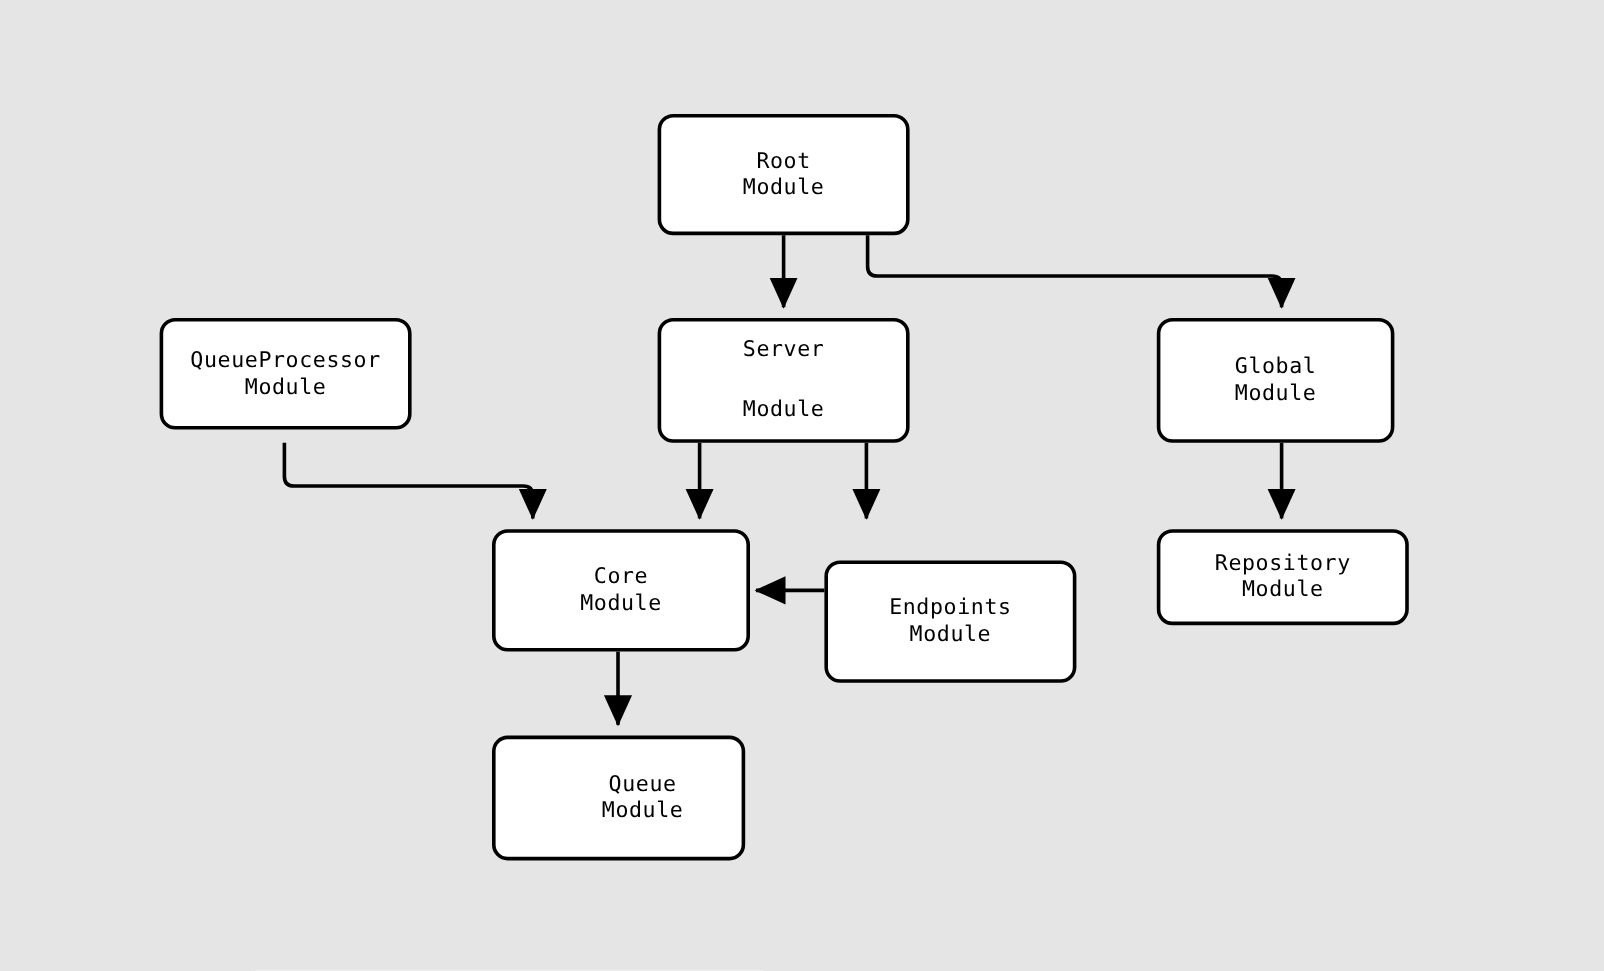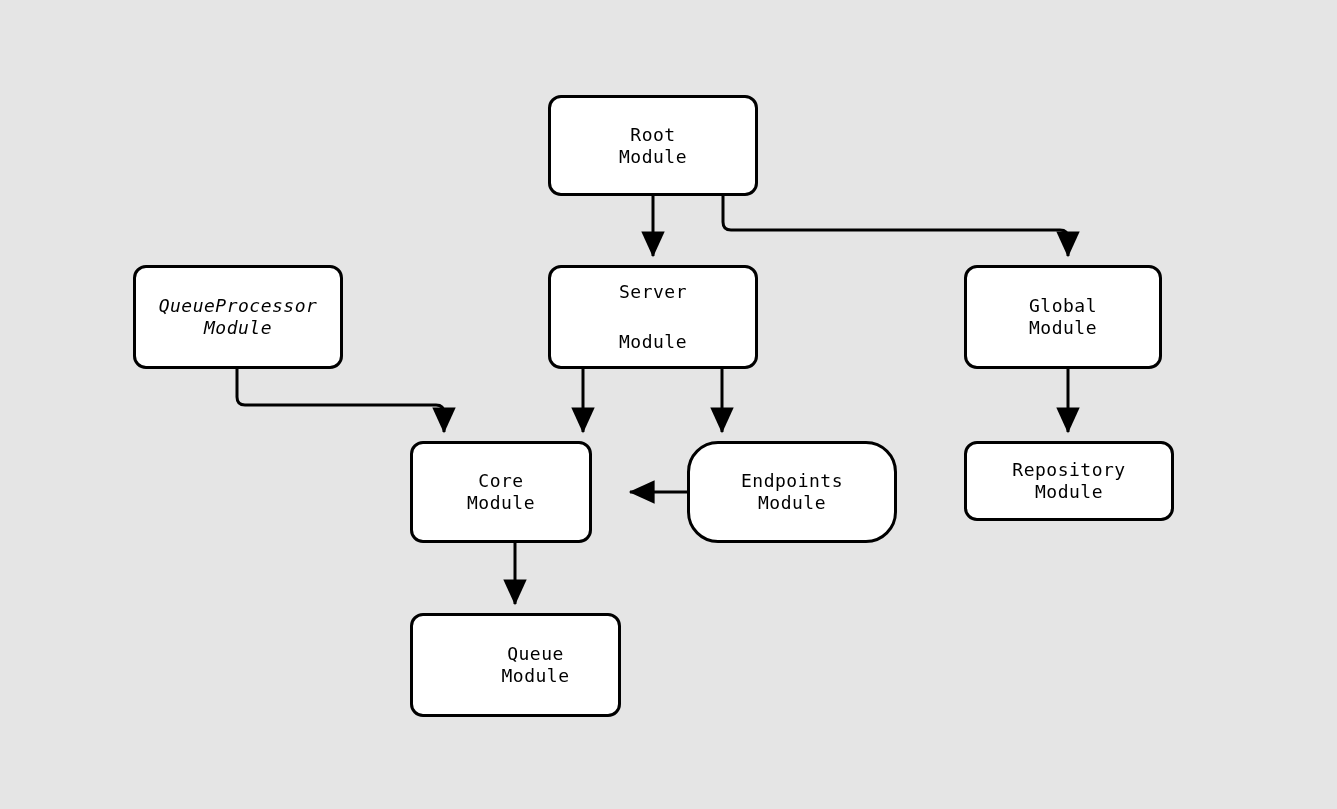--- a/index.html
+++ b/index.html
@@ -79,41 +79,41 @@
 
       <path d="M 1068 369 L 1068 432" marker-end="url(#arrowhead)"></path>
     </g>
   </svg>
 
   <div class="node" style="left:548px; top:95px; width:210px; height:101px;">
     <span class="node-line">Root</span>
     <span class="node-line">Module</span>
   </div>
 
-  <div class="node" style="left:133px; top:265px; width:210px; height:104px;font-style:italic;">
+  <div class="node" style="left:133px; top:265px; width:210px; height:93px;">
     <span class="node-line">QueueProcessor</span>
     <span class="node-line">Module</span>
   </div>
 
   <div class="node" style="left:548px; top:265px; width:210px; height:104px;gap:28px;">
     <span class="node-line">Server</span>
     <span class="node-line">Module</span>
   </div>
 
   <div class="node" style="left:964px; top:265px; width:198px; height:104px;">
     <span class="node-line">Global</span>
     <span class="node-line">Module</span>
   </div>
 
-  <div class="node" style="left:410px; top:441px; width:182px; height:102px;">
+  <div class="node" style="left:410px; top:441px; width:215px; height:102px;">
     <span class="node-line">Core</span>
     <span class="node-line">Module</span>
   </div>
 
-  <div class="node" style="left:687px; top:441px; width:210px; height:102px;border-radius:31px;">
+  <div class="node" style="left:687px; top:467px; width:210px; height:102px;">
     <span class="node-line">Endpoints</span>
     <span class="node-line">Module</span>
   </div>
 
   <div class="node" style="left:964px; top:441px; width:210px; height:80px;">
     <span class="node-line">Repository</span>
     <span class="node-line">Module</span>
   </div>
 
   <div class="node" style="left:410px; top:613px; width:211px; height:104px;padding-left:40px;">

